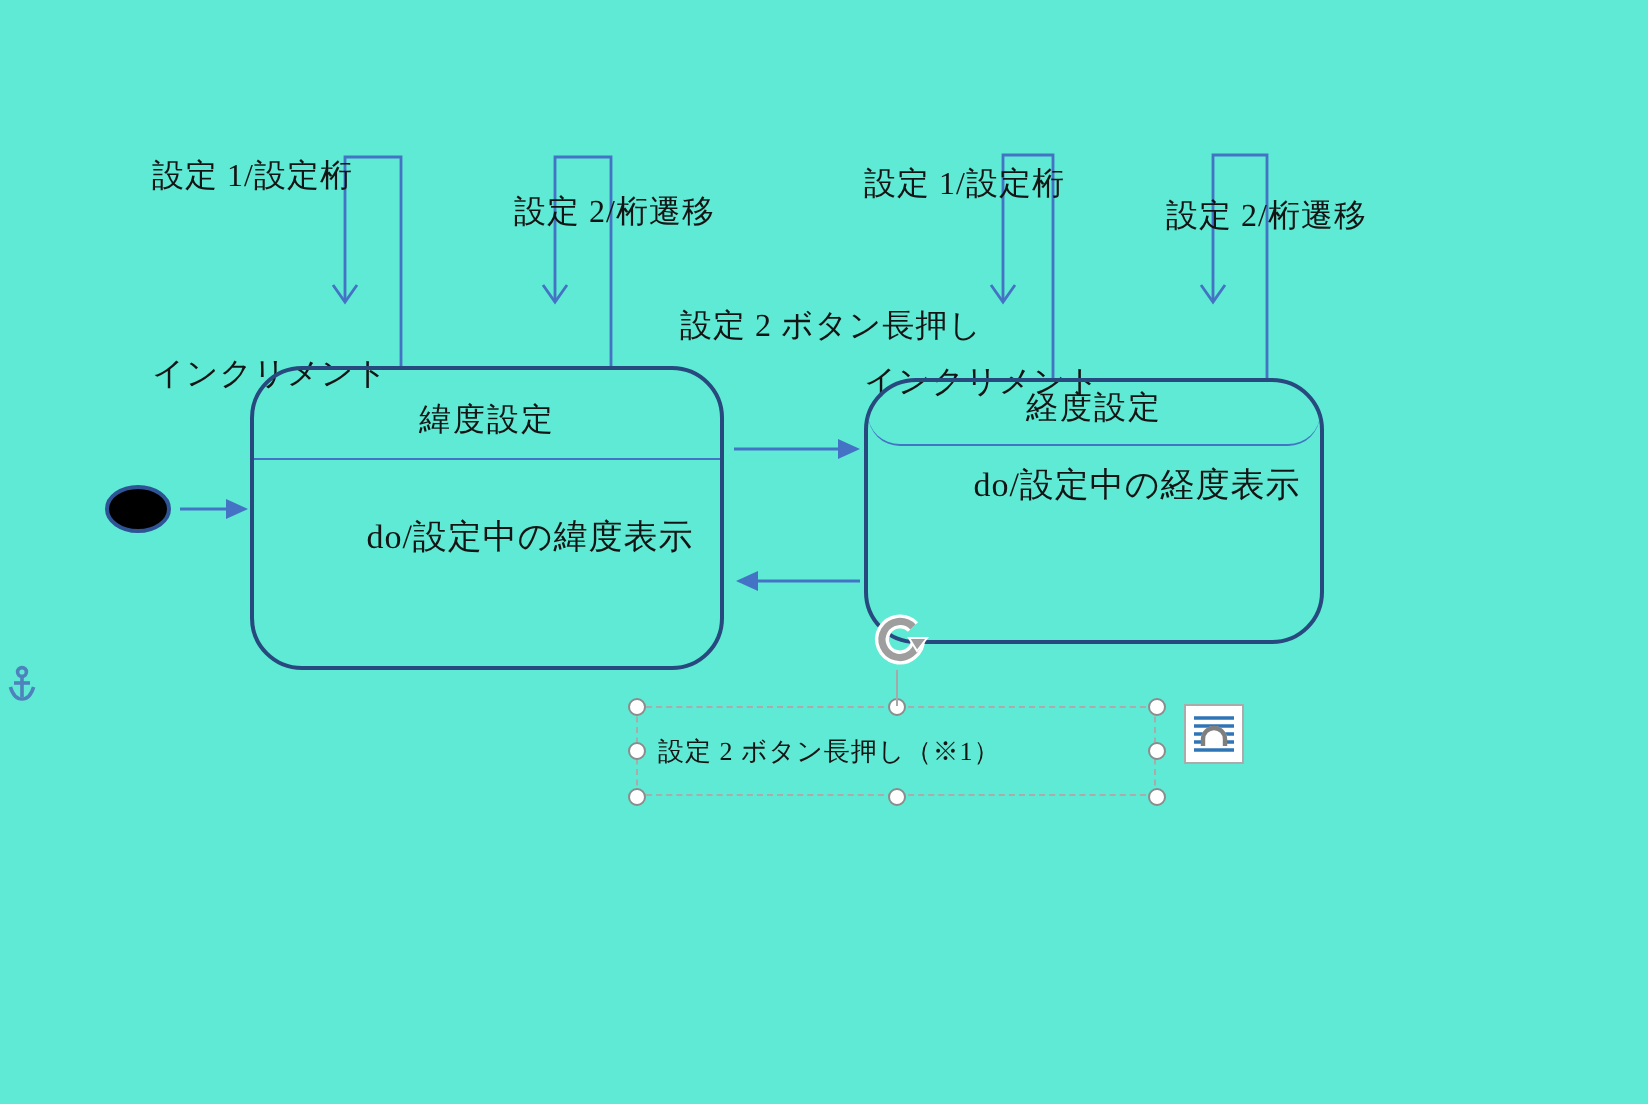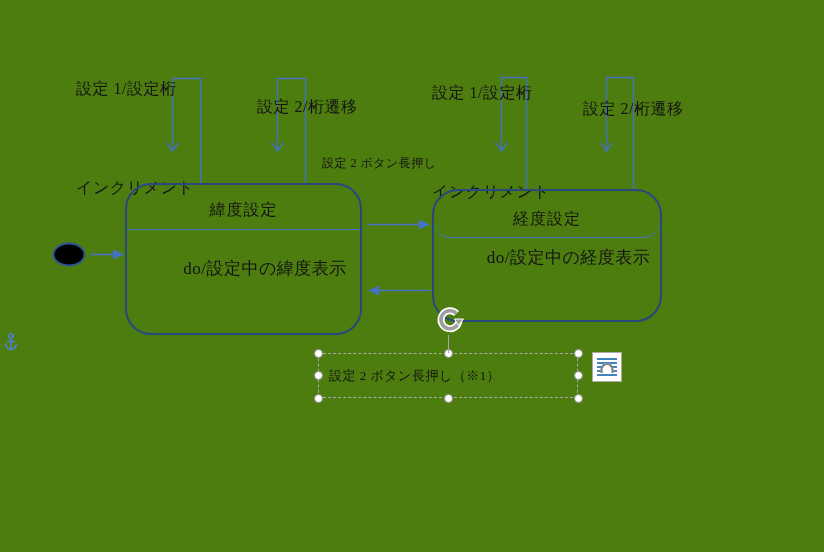--- a/index.html
+++ b/index.html
@@ -1,38 +1,38 @@
 <!DOCTYPE html>
 <html style="--state-border: #27497e; --connector: #4472c4; --initial-fill: #000000; --note-border: #3a3a3a; --handle: #8c8c8c; --anchor-blue: #4f81bd; --layout-lines-blue: #2e75b6;"><head>
 <meta charset="utf-8">
 <style>
   * { margin:0; padding:0; box-sizing:border-box; }
   html,body { background:#fff; }
   .canvas {
-    position:relative; width:824px; height:552px; background:#4d7c0f;
+    position:relative; width:824px; height:552px; background:#5eead4;
     font-family:"Liberation Serif","DejaVu Serif",serif; color:#141414; overflow:hidden;
   }
   svg.overlay { position:absolute; left:0; top:0; width:824px; height:552px; z-index:1; }
   .evt-label { position:absolute; font-size:16px; line-height:33px; white-space:pre; z-index:2; letter-spacing:.5px; }
   .state {
     position:absolute; border:2.5px solid var(--state-border,#27497e);
     border-radius:26px; z-index:2; background:transparent;
   }
   .state .title {
     display:flex; justify-content:center; align-items:flex-end;
     font-size:16px; letter-spacing:1px;
     border-bottom:1.2px solid var(--connector,#4472c4);
     text-align:center;
   }
   .state-lat .title { height:45px; padding-bottom:8px; }
-  .state-lon .title { height:47px; padding-bottom:7px;border-radius:16px; }
+  .state-lon .title { height:32px; padding-bottom:7px;border-radius:16px; }
   .state .activity { text-align:center; font-size:17px; line-height:24px; letter-spacing:.5px;padding-left:43px; }
   .state-lat .activity { margin-top:27px; }
   .state-lon .activity { margin-top:8px; }
-  .fwd-label { position:absolute; left:322px; top:147px; font-size:12px; line-height:33px; z-index:2; letter-spacing:.5px; }
+  .fwd-label { position:absolute; left:340px; top:147px; font-size:16px; line-height:33px; z-index:2; letter-spacing:.5px; }
 
   .sel-box { position:absolute; left:318px; top:353px; width:260px; height:45px; z-index:3; }
   .sel-border { position:absolute; inset:0; border:1px dashed #ababab; }
   .sel-text { position:absolute; inset:0; display:flex; align-items:center; padding-left:11px; font-size:13px; letter-spacing:.5px; }
   .handle {
     position:absolute; width:9px; height:9px; border-radius:50%;
     background:#fff; border:1.5px solid var(--handle,#8c8c8c); z-index:4;
   }
   .h-tl{left:-4.5px;top:-4.5px} .h-tc{left:125.5px;top:-4.5px} .h-tr{left:255.5px;top:-4.5px}
   .h-ml{left:-4.5px;top:18px}  .h-mr{left:255.5px;top:18px}

